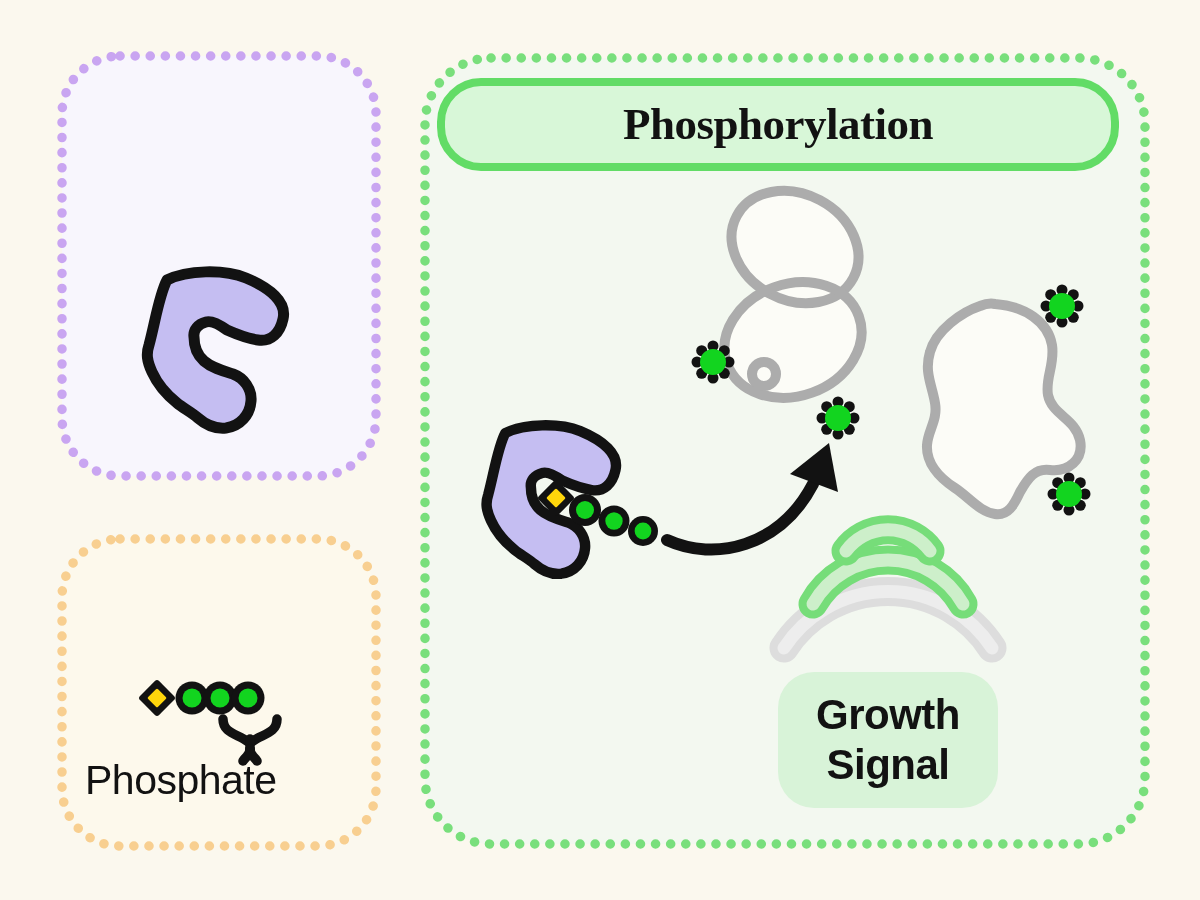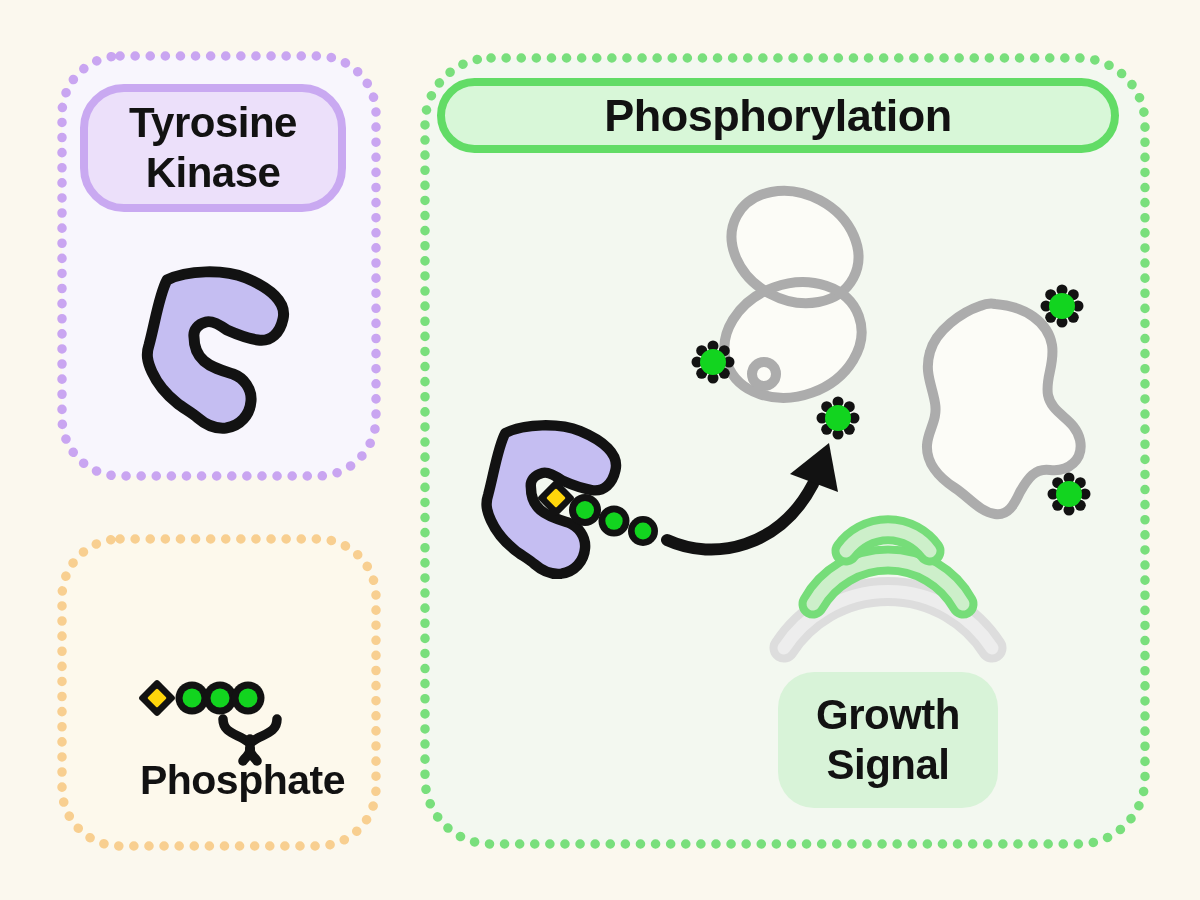--- a/index.html
+++ b/index.html
@@ -42,27 +42,27 @@
   .arcYC{fill:none;stroke:var(--arc_gray_core);stroke-width:13;stroke-linecap:round;}
   
   .pill{position:absolute;display:flex;align-items:center;justify-content:center;
         text-align:center;font-weight:700;letter-spacing:-0.5px;line-height:1.18;z-index:2;}
   .pill-tyrosine{left:80px;top:84px;width:266px;height:128px;border-radius:44px;
         background:var(--purple_pill_bg);border:8px solid var(--purple_pill_border);
         font-size:42px;padding:0 14px;box-sizing:border-box;}
   .pill-atp{left:83px;top:560px;width:260px;height:85px;border-radius:44px;
         background:var(--orange_pill_bg);border:8px solid var(--orange_pill_border);
         font-size:46px;box-sizing:border-box;}
-  .pill-phospho{left:437px;top:78px;width:682px;height:75px;border-radius:44px;
+  .pill-phospho{left:437px;top:78px;width:682px;height:93px;border-radius:44px;
         background:var(--green_pill_bg);border:8px solid var(--green_pill_border);
-        font-size:45px;box-sizing:border-box;}
+        font-size:45px;box-sizing:border-box;font-family:Liberation Serif, serif;}
   .growth-box{left:778px;top:672px;width:220px;height:136px;border-radius:36px;
         background:var(--growth_box_bg);font-size:42px;padding:1px 18px;box-sizing:border-box;}
-  .phosphate-label{position:absolute;left:85px;top:757px;width:260px;text-align:right;
-        font-weight:700;font-size:41px;letter-spacing:-0.5px;z-index:2;}
+  .phosphate-label{position:absolute;left:85px;top:757px;width:260px;text-align:left;
+        font-weight:400;font-size:41px;letter-spacing:-0.5px;z-index:2;}
 </style>
 </head>
 <body>
 
 <div class="stage">
 
   <svg width="1200" height="900" viewBox="0 0 1200 900">
     <defs>
       <path id="kinase-shape" d="M 35,18
         C 55,8 92,7 114,16
@@ -172,23 +172,20 @@
     <g>
       <path class="arcYB" d="M 784,648 A 124,124 0 0 1 992,648"></path>
       <path class="arcYC" d="M 784,648 A 124,124 0 0 1 992,648"></path>
       <path class="arcGB" d="M 813,604 A 86,86 0 0 1 963,604"></path>
       <path class="arcGC" d="M 813,604 A 86,86 0 0 1 963,604"></path>
       <path class="arcGB" d="M 846,551 A 52,52 0 0 1 930,551"></path>
       <path class="arcGC" d="M 846,551 A 52,52 0 0 1 930,551"></path>
     </g>
   </svg>
 
-  <div class="pill pill-tyrosine">
-    <span>Tyrosine Kinase</span>
-  </div>
 
 
   <div class="phosphate-label">Phosphate</div>
 
   <div class="pill pill-phospho">
     <span>Phosphorylation</span>
   </div>
 
   <div class="pill growth-box">
     <span>Growth Signal</span>

